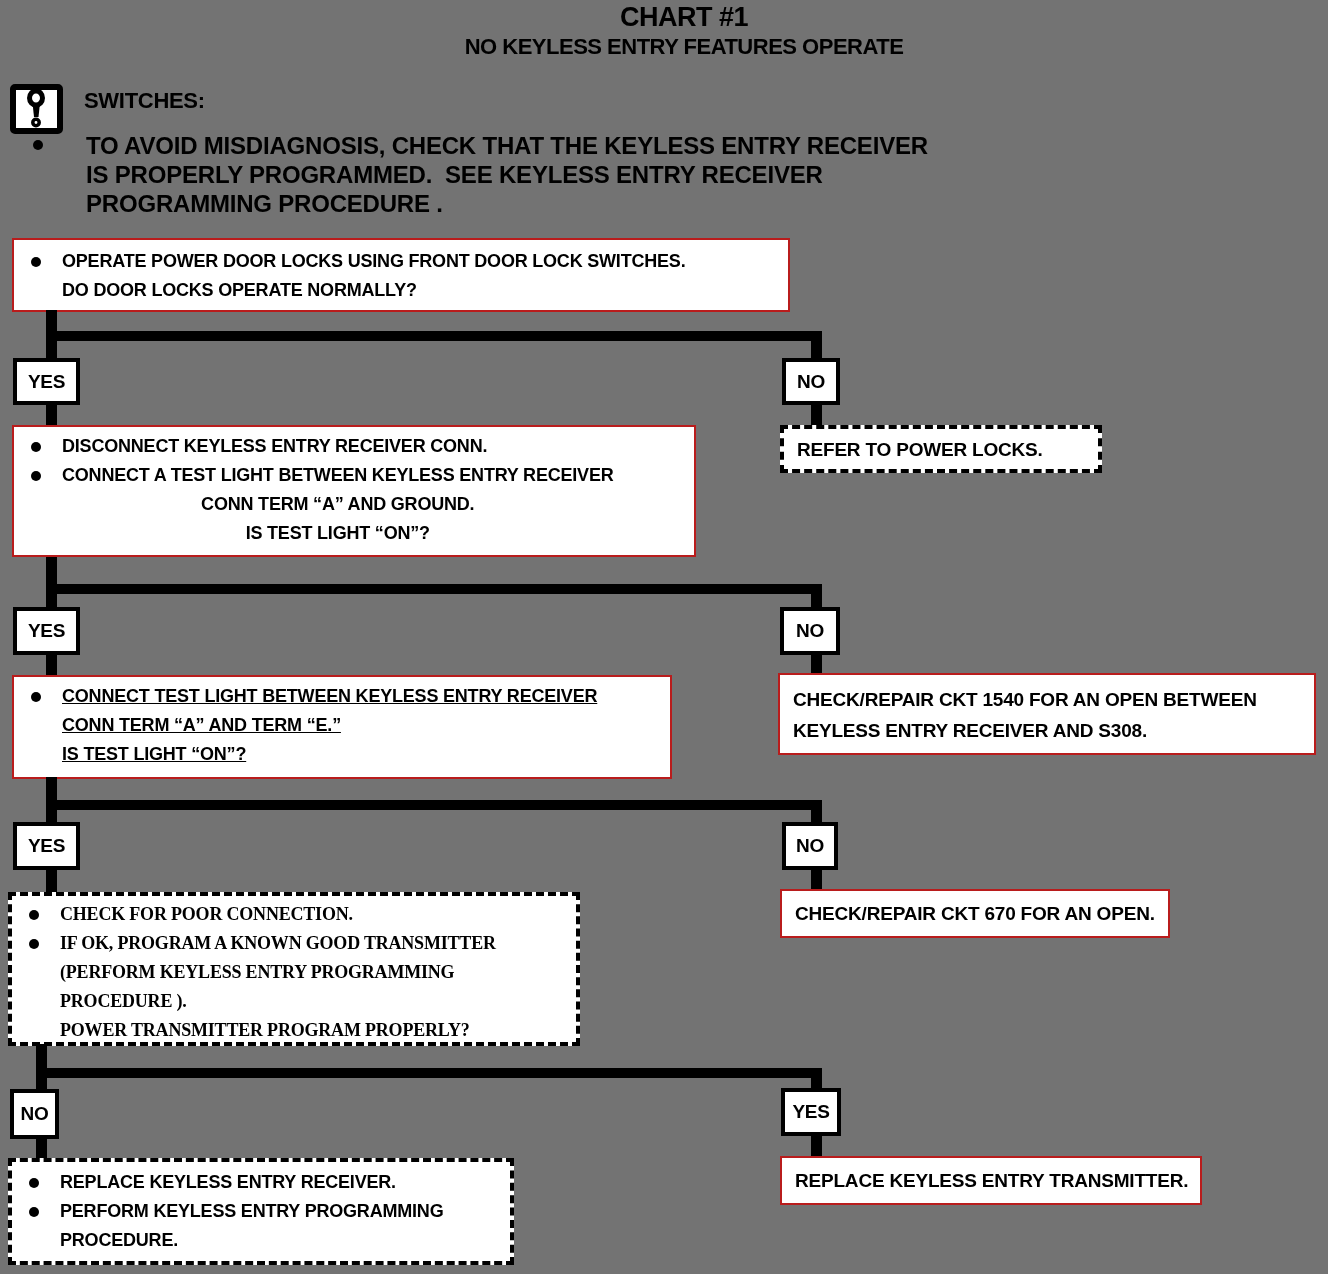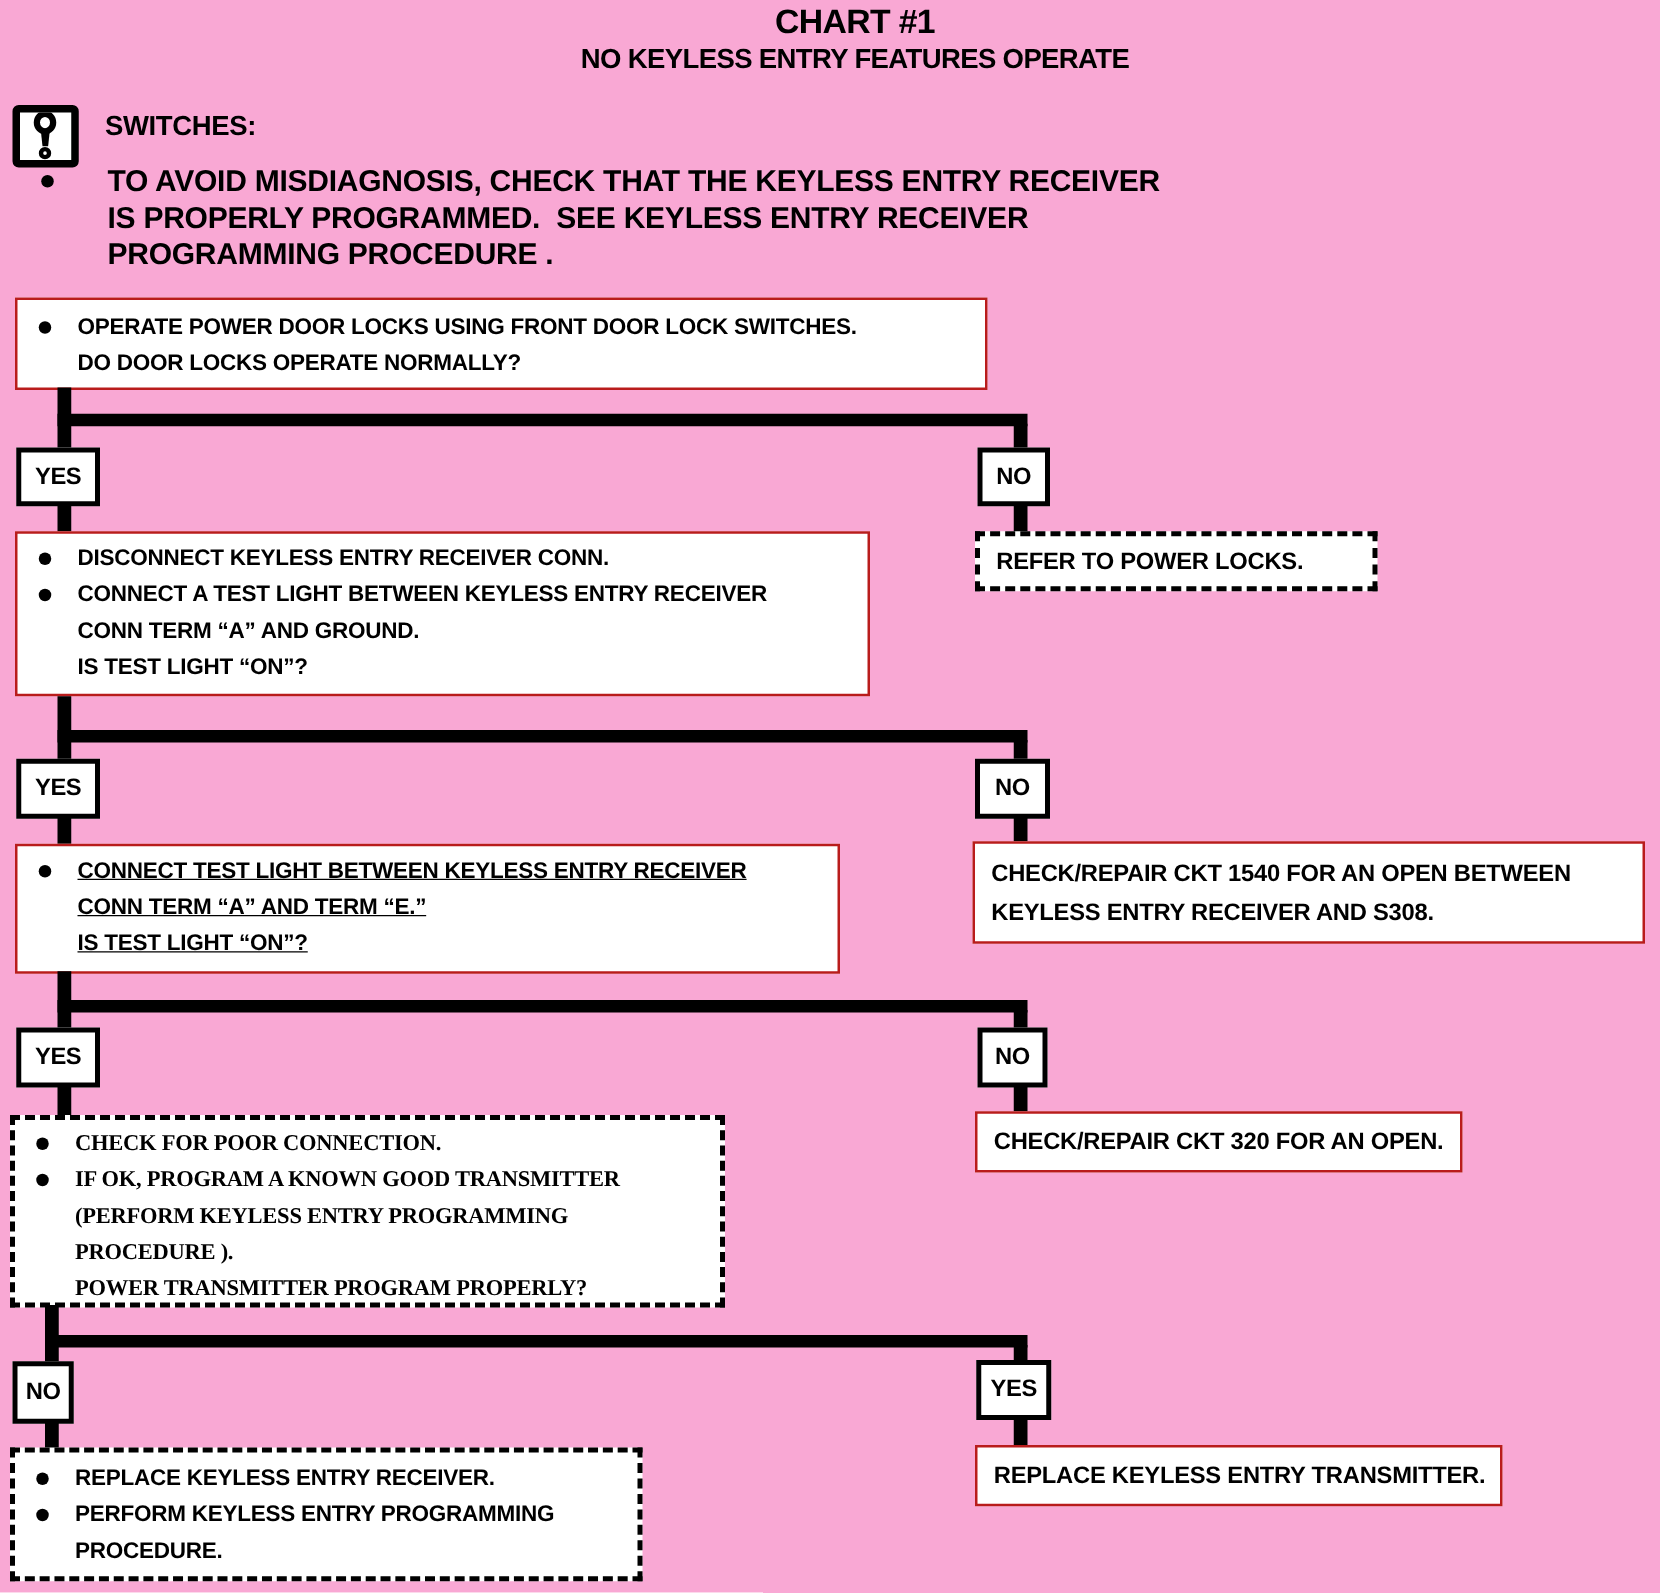--- a/index.html
+++ b/index.html
@@ -1,19 +1,19 @@
 <!DOCTYPE html>
 <html><head>
 <meta charset="utf-8">
 <style>
   html,body{margin:0;padding:0;background:#ffffff;}
   .page{
     position:relative;
     width:1328px;height:1274px;
-    background:#f9a8d4;
+    background:#737373;
     font-family:"Liberation Sans","DejaVu Sans",sans-serif;
     color:#000;
     overflow:hidden;
   }
   .title{
     position:absolute;left:20px;top:2px;width:1328px;
     text-align:center;font-size:27px;font-weight:bold;letter-spacing:-0.5px;
   }
   .subtitle{
     position:absolute;left:20px;top:34px;width:1328px;
@@ -105,21 +105,21 @@
   <div class="tag" style="left:13px;top:358px;width:67px;height:47px;">YES</div>
   <div class="tag" style="left:782px;top:358px;width:58px;height:47px;">NO</div>
 
   <div class="conn" style="left:46px;top:403px;width:11px;height:23px;"></div>
   <div class="conn" style="left:811px;top:403px;width:11px;height:23px;"></div>
 
   <div class="box dashed plain" style="left:780px;top:425px;width:322px;height:48px;">
     <div class="ptext">REFER TO POWER LOCKS.</div>
   </div>
 
-  <div class="box solid b-step2" style="left:12px;top:425px;width:684px;height:132px;">
+  <div class="box solid b-step2" style="left:12px;top:425px;width:684px;height:132px;text-align:center;">
     <div class="brow">
       <span class="dot"></span>
       <div class="btext">DISCONNECT KEYLESS ENTRY RECEIVER CONN.</div>
     </div>
     <div class="brow">
       <span class="dot"></span>
       <div class="btext">CONNECT A TEST LIGHT BETWEEN KEYLESS ENTRY RECEIVER
 CONN TERM “A” AND GROUND.
 IS TEST LIGHT “ON”?</div>
     </div>
@@ -153,21 +153,21 @@
   <div class="conn" style="left:46px;top:800px;width:776px;height:10px;"></div>
   <div class="conn" style="left:811px;top:808px;width:11px;height:15px;"></div>
 
   <div class="tag" style="left:13px;top:822px;width:67px;height:48px;">YES</div>
   <div class="tag" style="left:782px;top:822px;width:56px;height:48px;">NO</div>
 
   <div class="conn" style="left:46px;top:868px;width:11px;height:25px;"></div>
   <div class="conn" style="left:811px;top:868px;width:11px;height:23px;"></div>
 
   <div class="box solid plain" style="left:780px;top:889px;width:390px;height:49px;">
-    <div class="ptext">CHECK/REPAIR CKT 320 FOR AN OPEN.</div>
+    <div class="ptext">CHECK/REPAIR CKT 670 FOR AN OPEN.</div>
   </div>
 
   <div class="box dashed b-step4" style="left:8px;top:892px;width:572px;height:154px;font-family:Liberation Serif, serif;">
     <div class="brow">
       <span class="dot"></span>
       <div class="btext">CHECK FOR POOR CONNECTION.</div>
     </div>
     <div class="brow">
       <span class="dot"></span>
       <div class="btext">IF OK, PROGRAM A KNOWN GOOD TRANSMITTER

